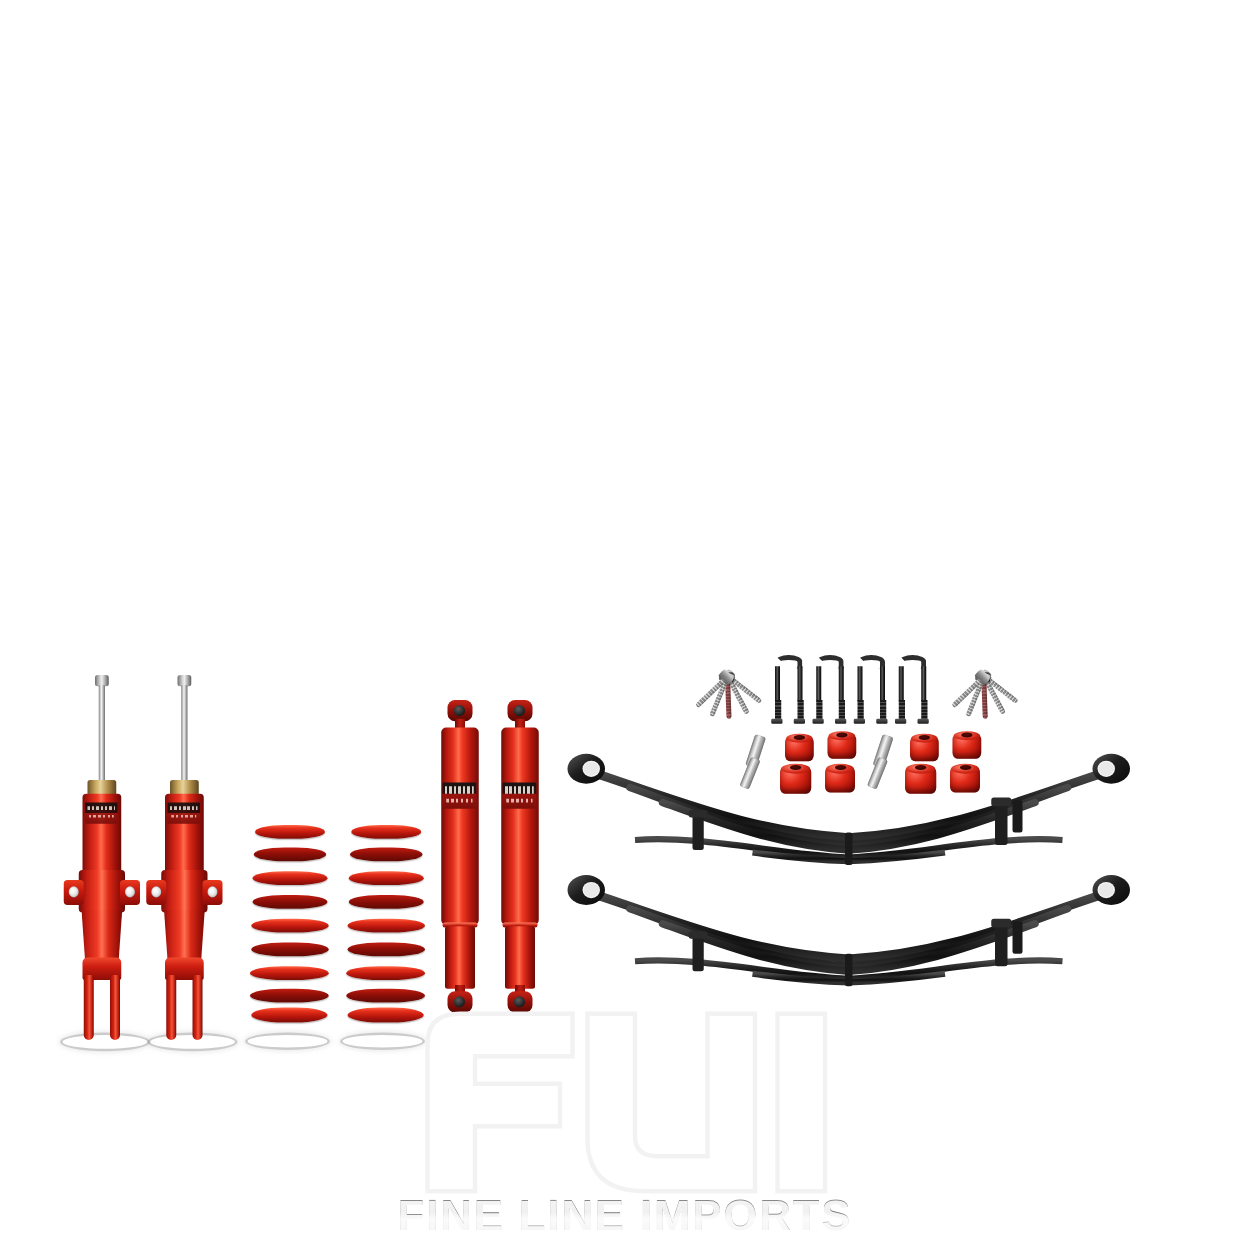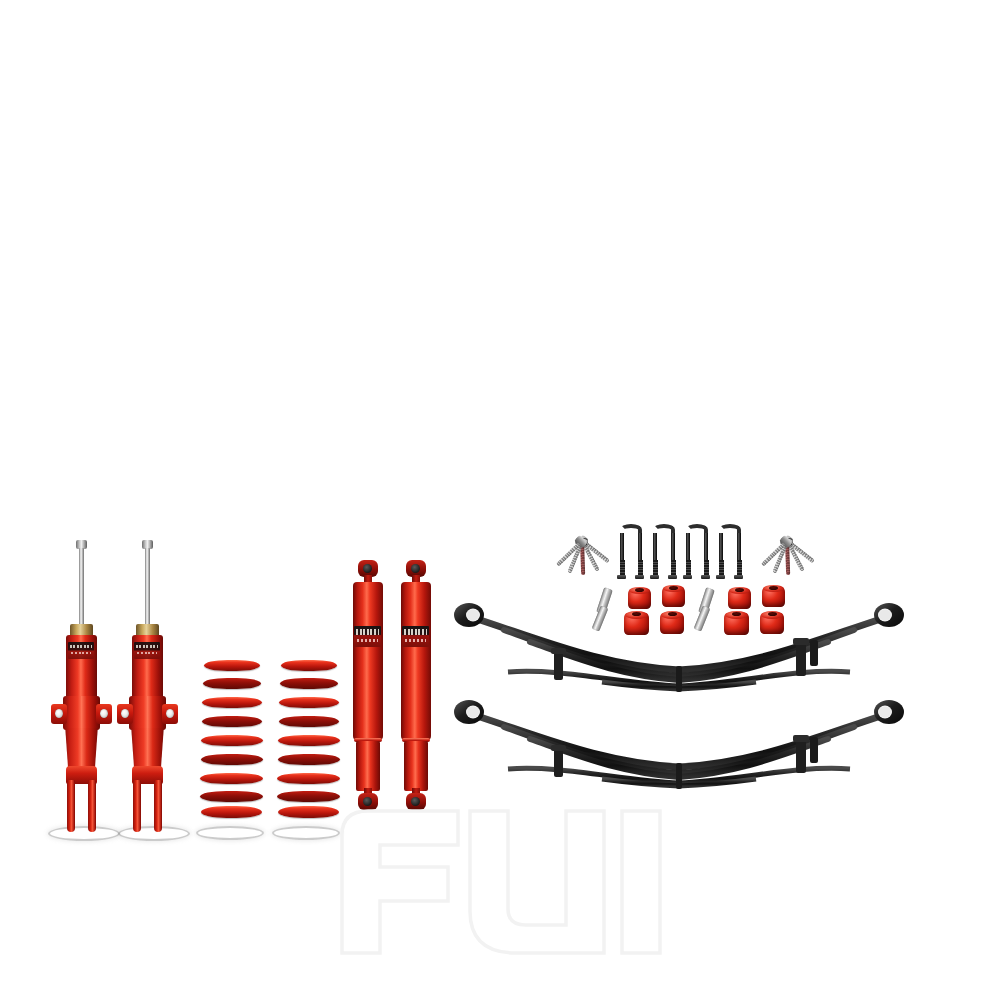--- a/index.html
+++ b/index.html
@@ -597,15 +597,16 @@
     <svg id="wm-logo" viewBox="0 0 340 150" width="340" height="150">
       <g fill="none" stroke="#f2f2f2" stroke-width="3.5">
 
         <path d="M12,148 L12,30 Q12,6 38,6 L128,6 L128,40 L50,40 L50,62 L118,62 L118,96 L50,96 L50,148 Z"></path>
 
         <path d="M140,6 L178,6 L178,104 Q178,120 196,120 L236,120 L236,6 L274,6 L274,148 L186,148 Q140,148 140,106 Z"></path>
 
         <path d="M292,6 L330,6 L330,148 L292,148 Z"></path>
       </g>
     </svg>
+    <div id="wm-text">FINE LINE IMPORTS</div>
   </div>
 
 </div>
 
 </body></html>

